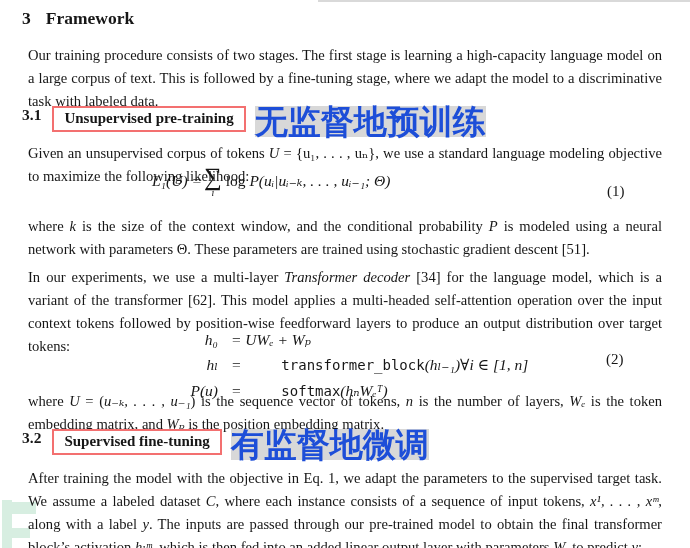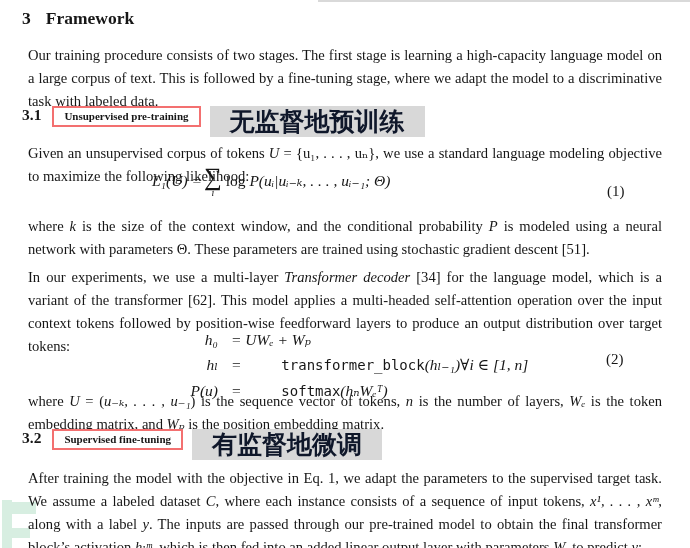--- a/index.html
+++ b/index.html
@@ -37,30 +37,30 @@
   .mvar { font-style: italic; }
   .scr  { font-style: italic; }
   .ital { font-style: italic; }
 
   
   .sec-row { display: flex; align-items: flex-start; left: 22px; }
   .sec-num { font-size: 15.5px; font-weight: bold; margin-right: 11px; }
   .red-box {
     border: 2px solid #f37070;
     padding: 2px 10px 3px 10px;
-    font-size: 11px; font-weight: bold;
+    font-size: 15px; font-weight: bold;
     background: #ffffff;
   }
   .zh-note {
     margin-left: 9px;
     font-family: sans-serif;
-    font-size: 25px; line-height: 31px; font-weight: bold;
-    color: #0f172a;
+    font-size: 33px; line-height: 31px; font-weight: bold;
+    color: #1d4ed8;
     background: #d8d8d8;
-    padding: 0 20px;
+    padding: 0 0;
     white-space: nowrap;
   }
 
   
   .eq { font-size: 15.5px; }
   #eq1 {
     left: 152px; top: 162px; height: 38px;
     display: flex; align-items: center;
   }
   .sum-wrap {

